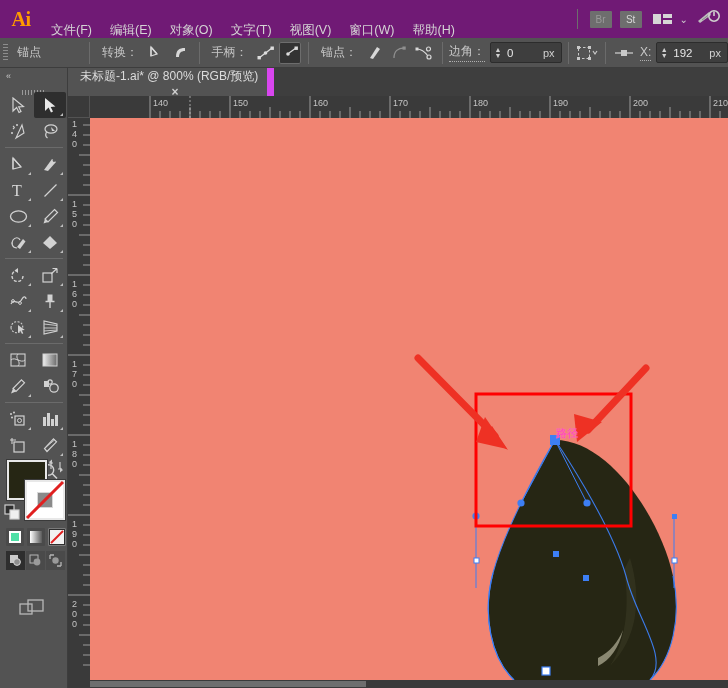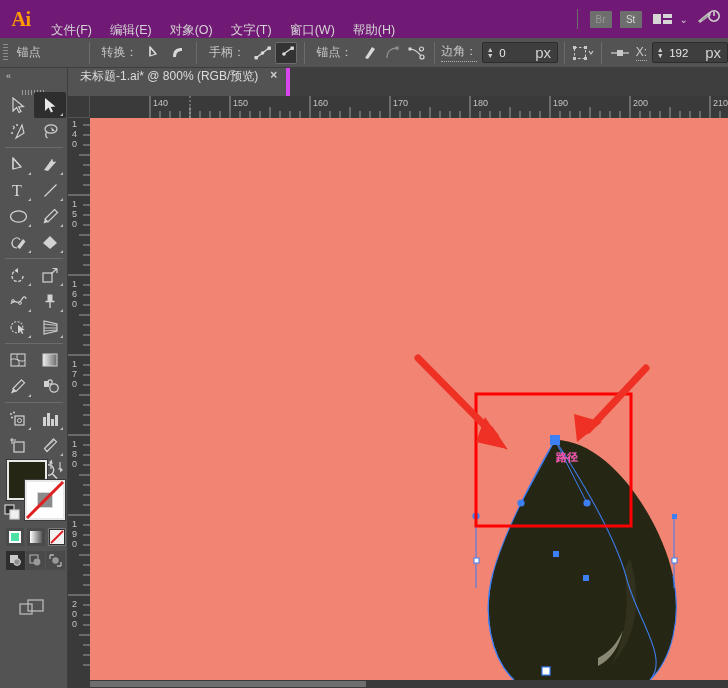--- a/index.html
+++ b/index.html
@@ -73,32 +73,33 @@
   }
   .stepper {
     display: flex; flex-direction: column; align-items: center; justify-content: center;
     width: 14px; height: 19px; color: #d0d0d0; font-size: 7px; line-height: 6px;
   }
   .numfield input {
     background: transparent; border: none; outline: none; color: #e6e6e6;
     font-size: 11.5px; font-family: "Liberation Sans", sans-serif;
     width: 38px; text-align: left; padding: 0 2px;
   }
-  .unit { color: #d0d0d0; font-size: 15px; padding-right: 6px; }
+  .unit { color: #d0d0d0; font-size: 11px; padding-right: 6px; }
 
   
   .tabbar {
     position: absolute; top: 68px; left: 0; width: 728px; height: 28px;
     background: #3e3e3e;
   }
   .tab {
     position: absolute; left: 68px; top: 0; height: 28px;
     background: #535353;
-    display: flex; align-items: flex-start; padding: 0 9px 0 12px;
-    border-right: 4px solid #d946ef;
+    display: flex; align-items: center; padding: 0 9px 0 12px;
+    border-right: 7px solid #d946ef;
+    flex-direction: column;
   }
   .tab-title { color: #dcdcdc; font-size: 12px; white-space: nowrap; }
   .tab-close { color: #cfcfcf; font-size: 12px; margin-left: 12px; font-weight: bold; }
 
   
   .dockstrip {
     position: absolute; top: 68px; left: 0; width: 68px; height: 620px;
     background: #535353;
     border-right: 1px solid #3d3d3d;
   }
@@ -208,20 +209,21 @@
 <body>
 
 <div id="app">
 
   <div class="menubar">
     <div class="ai-logo">Ai</div>
     <div class="menu-item">文件(F)</div>
     <div class="menu-item">编辑(E)</div>
     <div class="menu-item">对象(O)</div>
     <div class="menu-item">文字(T)</div>
+    <div class="menu-item">视图(V)</div>
     <div class="menu-item">窗口(W)</div>
     <div class="menu-item">帮助(H)</div>
 
     <div class="menu-right">
       <div class="vdiv"></div>
       <div class="sq-btn">Br</div>
       <div class="sq-btn st">St</div>
       <div class="arrange-ic">
         <svg width="22" height="14" viewBox="0 0 22 14">
           <rect x="1" y="2" width="8" height="10" fill="#d6d6d6"></rect>
@@ -858,19 +860,19 @@
       <g>
         <path d="M328 240 L405 318" stroke="#ee3124" stroke-width="7" stroke-linecap="round"></path>
         <path d="M418 332 L392 318 L402 308 Z" fill="#ee3124"></path>
         <path d="M417 331 L386 324 L395 299 Z" fill="#ee3124"></path>
       </g>
       <g>
         <path d="M556 250 L498 312" stroke="#ee3124" stroke-width="7" stroke-linecap="round"></path>
         <path d="M487 324 L484 296 L512 304 Z" fill="#ee3124"></path>
       </g>
     </svg>
-    <div class="pathlabel" style="left:466px; top:308px;margin-top:24px;">路径</div>
+    <div class="pathlabel" style="left:466px; top:308px;">路径</div>
   </div>
 
   <div class="hscroll">
       <i></i>
     </div>
 </div>
 
 </body></html>

